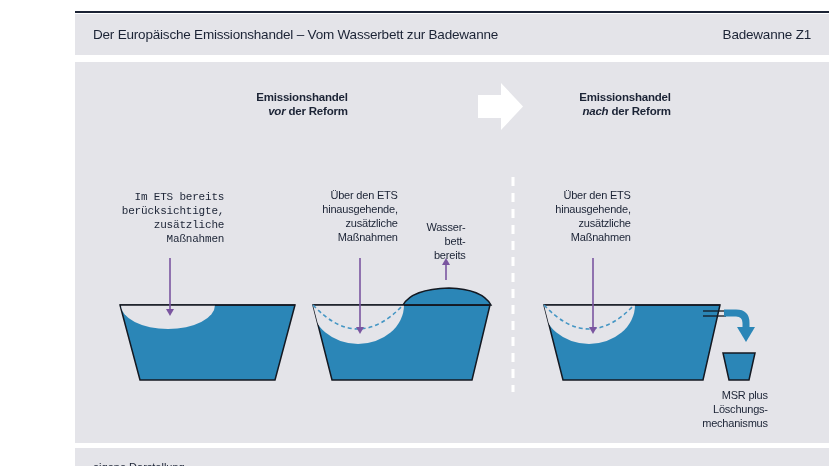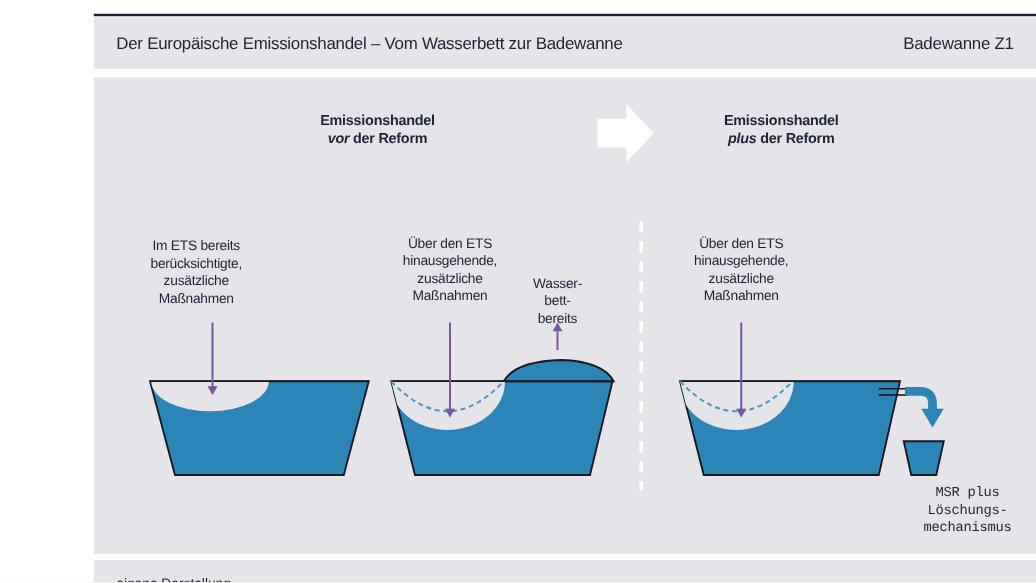--- a/index.html
+++ b/index.html
@@ -4,21 +4,21 @@
 <style>
   html,body{margin:0;padding:0;background:#fff;}
   .stage{position:relative;width:829px;height:466px;background:#ffffff;overflow:hidden;
          font-family:"Liberation Sans","DejaVu Sans",sans-serif;color:#1b2335;}
   .top-rule{position:absolute;left:75px;top:11px;width:754px;height:2px;background:#1b2335;}
   .title-bar{position:absolute;left:75px;top:14px;width:754px;height:41px;background:#e4e4e9;
              display:flex;align-items:center;justify-content:space-between;box-sizing:border-box;
              padding:0 18px;font-size:13.5px;letter-spacing:-0.2px;}
   .panel{position:absolute;left:75px;top:62px;width:754px;height:381px;background:#e4e4e9;}
   .panel svg{position:absolute;left:0;top:0;}
-  .hc{position:absolute;transform:translateX(-50%);text-align:center;white-space:nowrap;}
+  .hc{position:absolute;transform:translateX(-50%);text-align:right;white-space:nowrap;}
   .heading{font-size:11.5px;font-weight:bold;line-height:14px;letter-spacing:-0.2px;}
   .heading .it{font-style:italic;margin-top:44px;}
   .ann{font-size:11px;line-height:14px;letter-spacing:-0.2px;}
   .footer-bar{position:absolute;left:75px;top:448px;width:754px;height:18px;background:#e4e4e9;
               overflow:hidden;box-sizing:border-box;padding-left:18px;}
   .footer-bar .src{display:block;margin-top:13px;font-size:11px;}
   
   .water{fill:#2b86b7;}
   .outline{stroke:#141922;stroke-width:1.5;}
   .dent{fill:#e4e4e9;stroke:none;}
@@ -112,24 +112,24 @@
         <polygon class="purplehead" points="514,265 522,265 518,272"></polygon>
       </g>
     </svg>
 
     <div class="hc heading" style="left:227px;top:28px;">
       <div>Emissionshandel</div>
       <div><span class="it">vor</span><span> der Reform</span></div>
     </div>
     <div class="hc heading" style="left:550px;top:28px;">
       <div>Emissionshandel</div>
-      <div><span class="it">plus</span><span> der Reform</span></div>
+      <div><span class="it">nach</span><span> der Reform</span></div>
     </div>
 
-    <div class="hc ann" style="left:82px;top:128px;">
+    <div class="hc ann" style="left:98px;top:128px;font-family:Liberation Mono, monospace;">
       <div>Im ETS bereits</div>
       <div>berücksichtigte,</div>
       <div>zusätzliche</div>
       <div>Maßnahmen</div>
     </div>
     <div class="hc ann" style="left:285px;top:126px;">
       <div>Über den ETS</div>
       <div>hinausgehende,</div>
       <div>zusätzliche</div>
       <div>Maßnahmen</div>
@@ -138,21 +138,21 @@
       <div>Wasser-</div>
       <div>bett-</div>
       <div>bereits</div>
     </div>
     <div class="hc ann" style="left:518px;top:126px;">
       <div>Über den ETS</div>
       <div>hinausgehende,</div>
       <div>zusätzliche</div>
       <div>Maßnahmen</div>
     </div>
-    <div class="hc ann" style="left:699px;top:326px;font-family:Liberation Mono, monospace;">
+    <div class="hc ann" style="left:660px;top:326px;">
       <div>MSR plus</div>
       <div>Löschungs-</div>
       <div>mechanismus</div>
     </div>
 
   </div>
 
   <div class="footer-bar">
     <span class="src">eigene Darstellung</span>
   </div>

